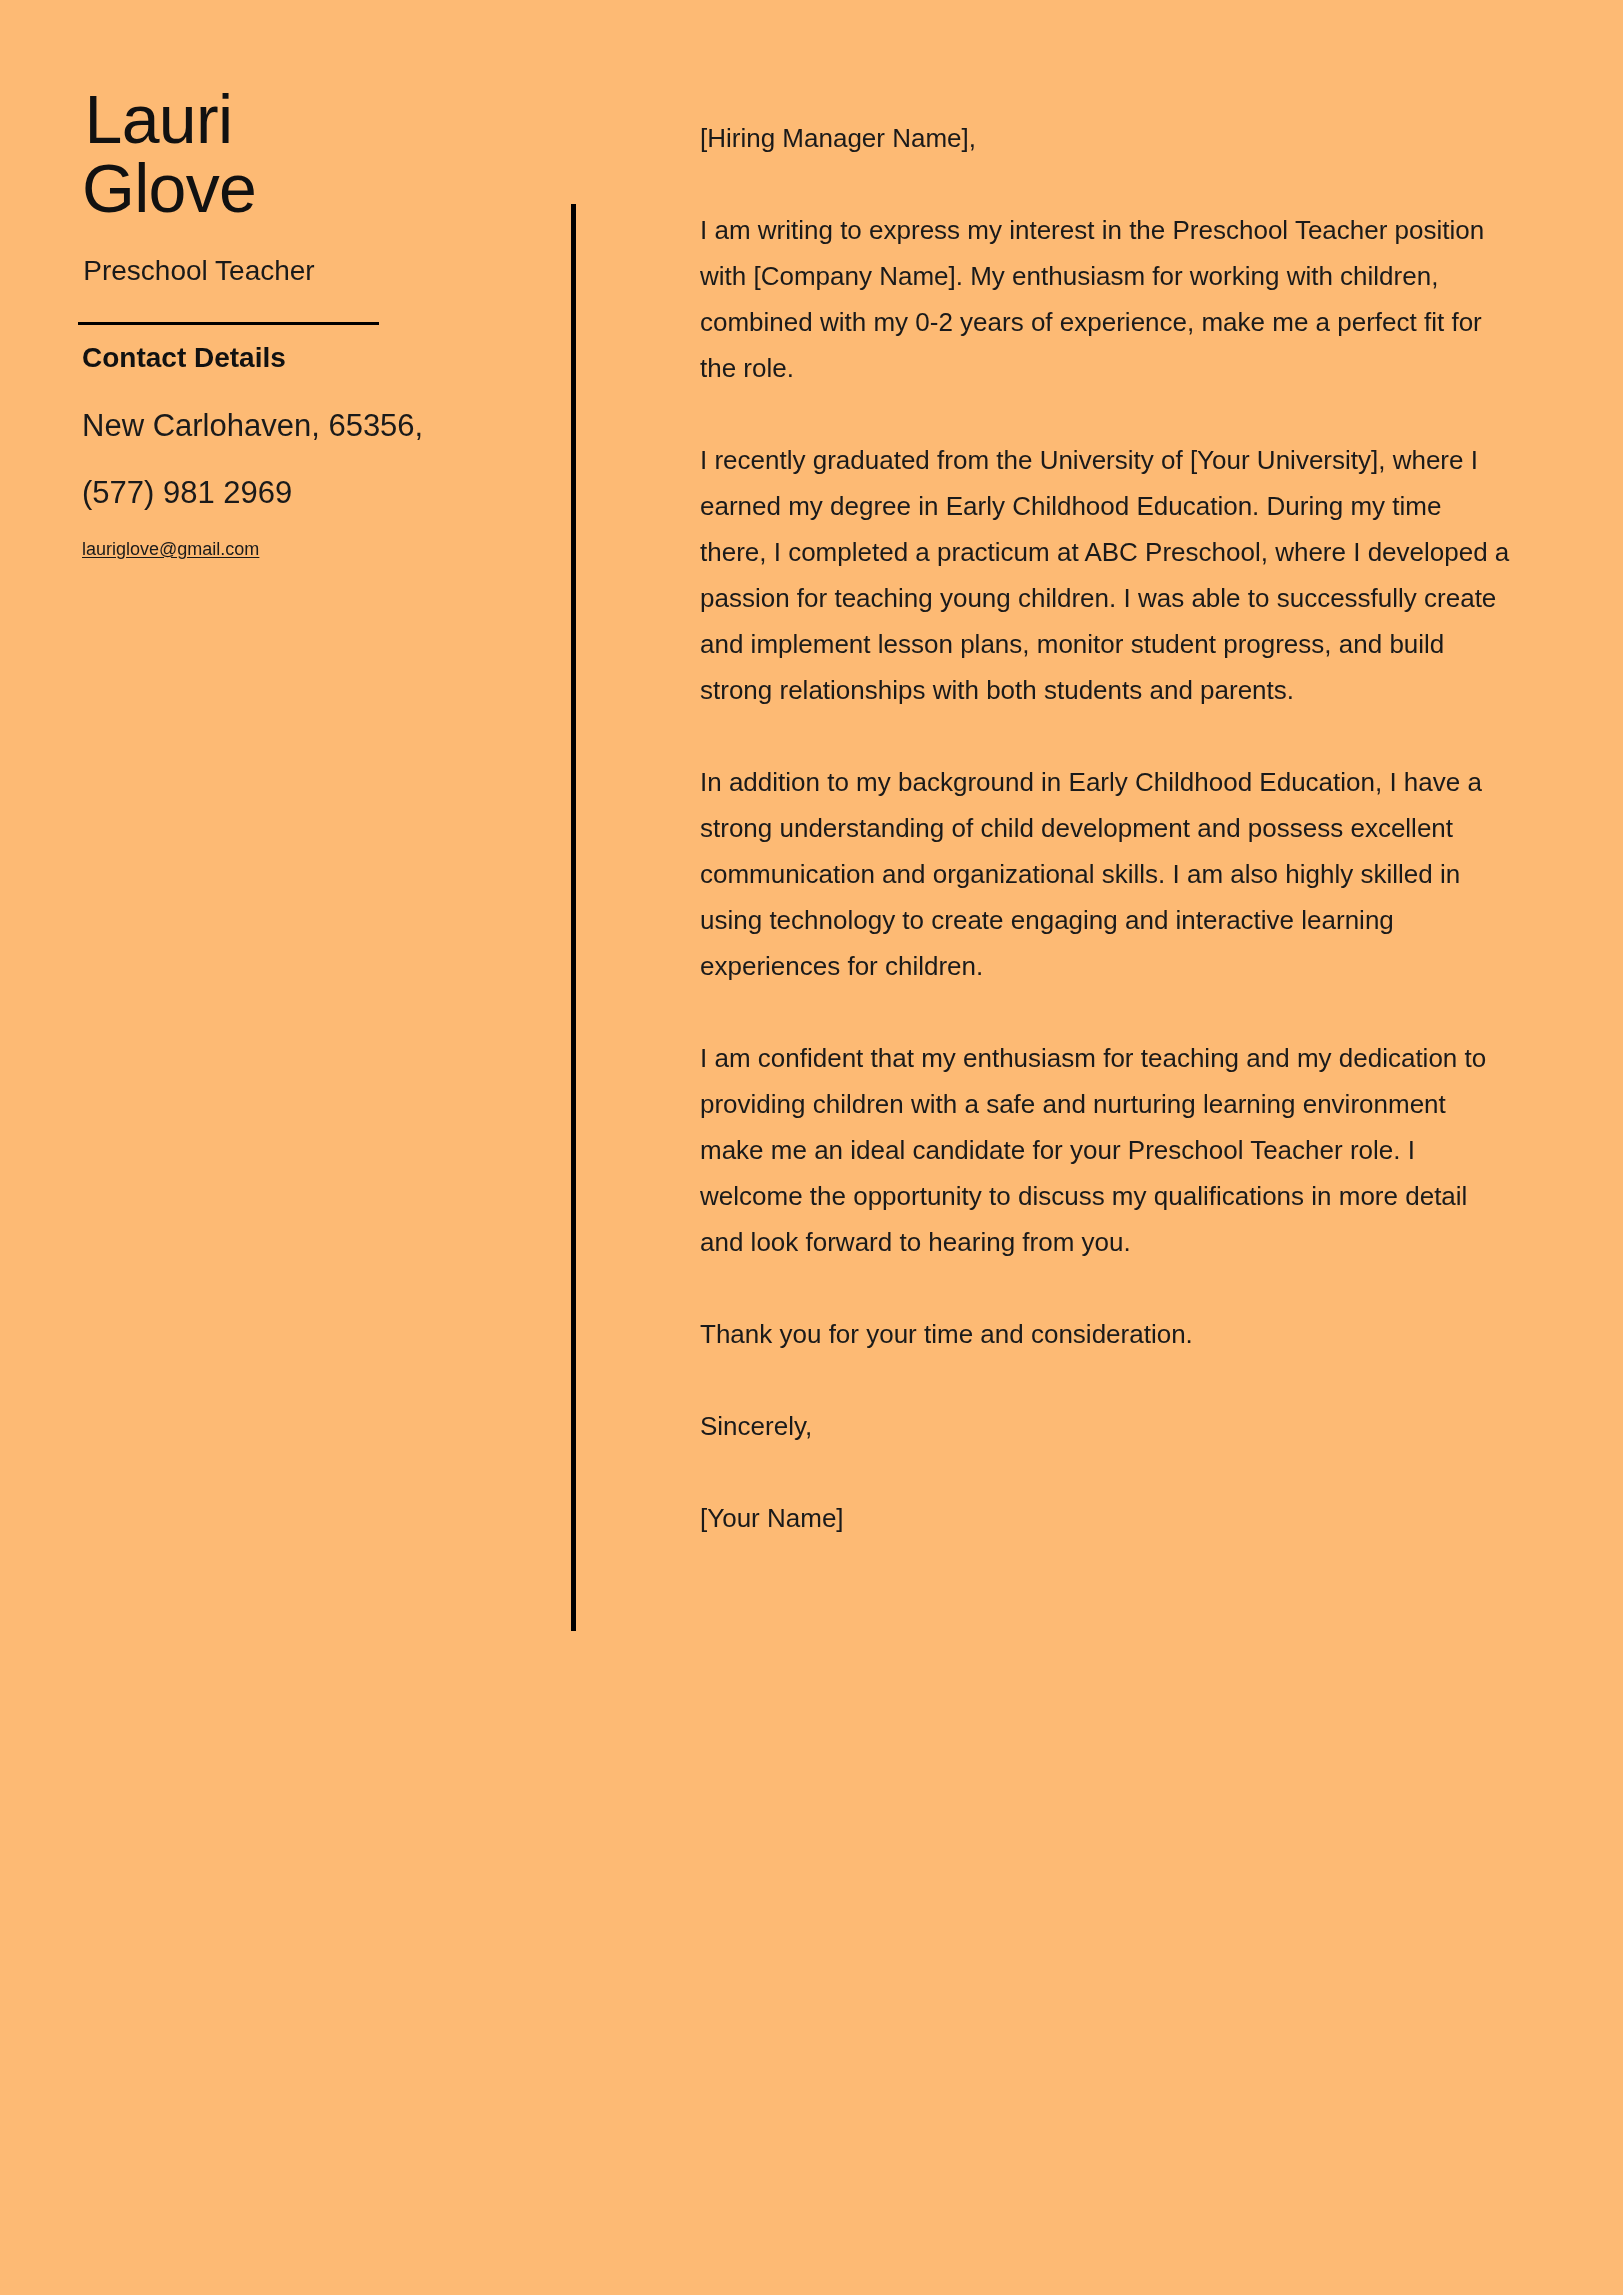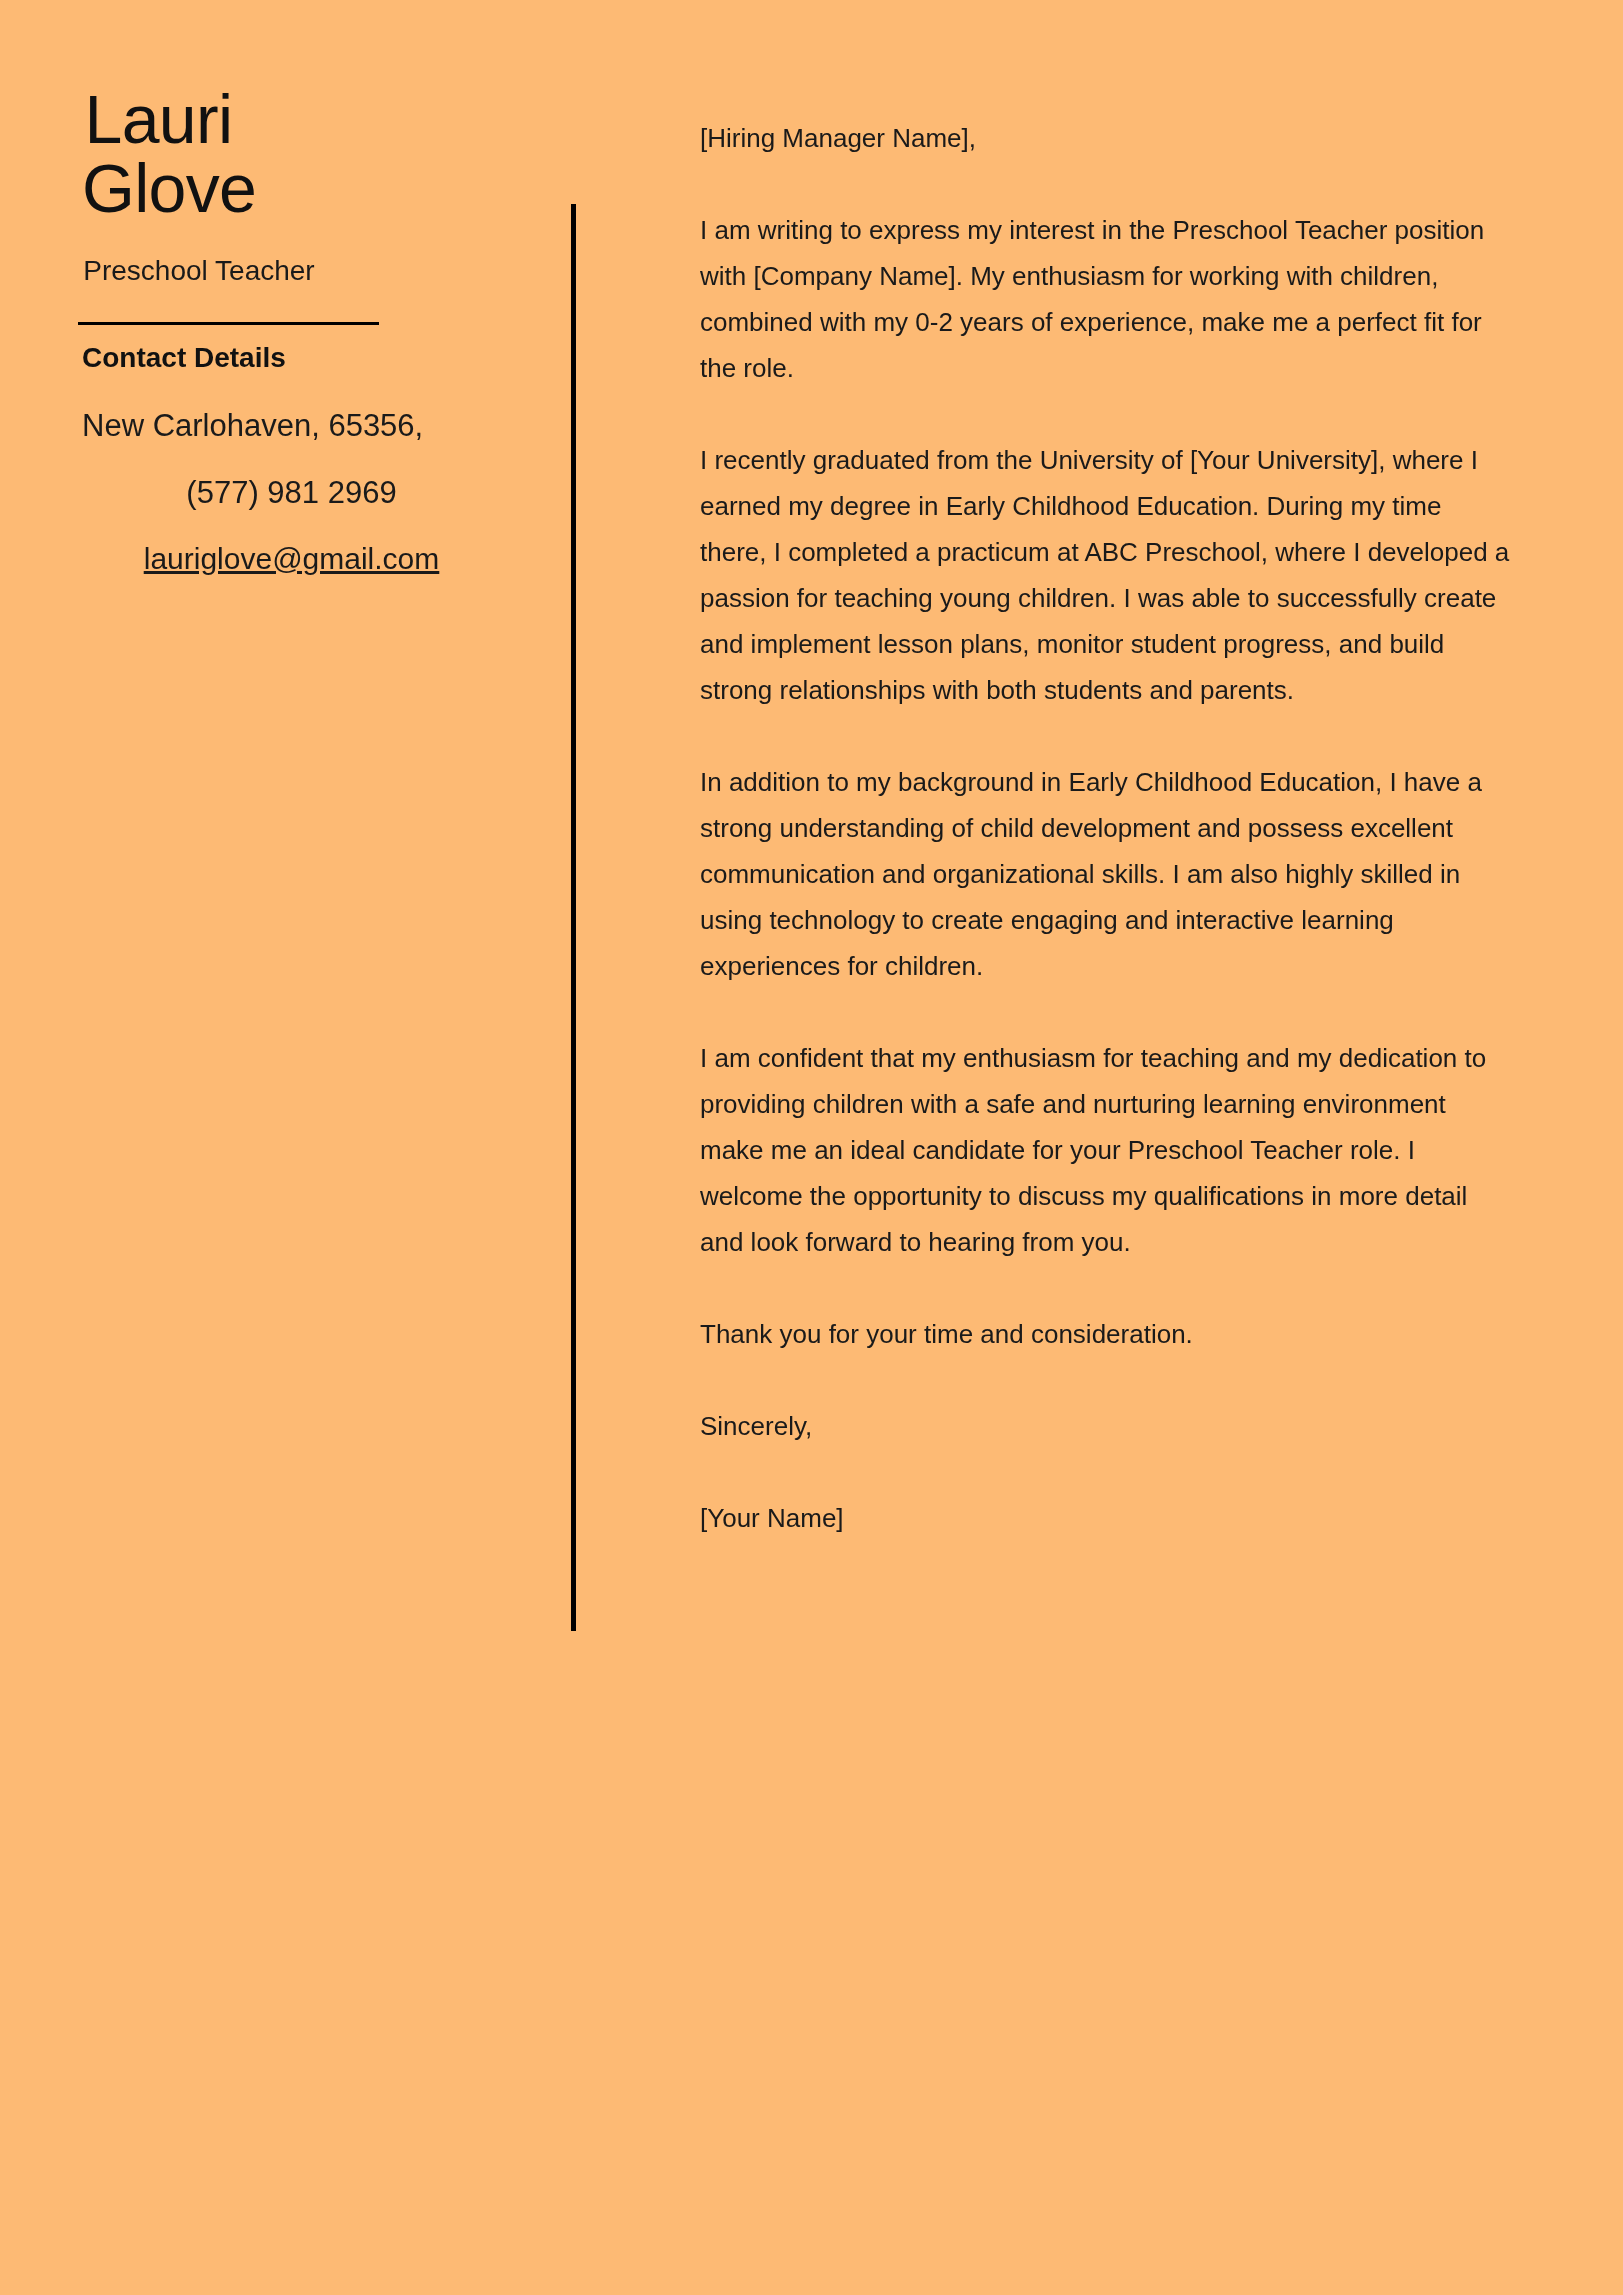--- a/index.html
+++ b/index.html
@@ -80,25 +80,24 @@
   }
   .contact-line {
     display: block;
     font-size: 31px;
     font-weight: 400;
     line-height: 1.62;
     color: #1a1a1a;
   }
   .contact-group {
     margin-top: 17px;
-    text-align: center;
   }
   .contact-email {
     display: inline-block;
-    font-size: 30px;
+    font-size: 18px;
     font-weight: 400;
     line-height: 1.62;
     color: #1a1a1a;
     text-decoration: underline;
     text-underline-offset: 2px;
   }
 
   
   .divider {
     position: absolute;

